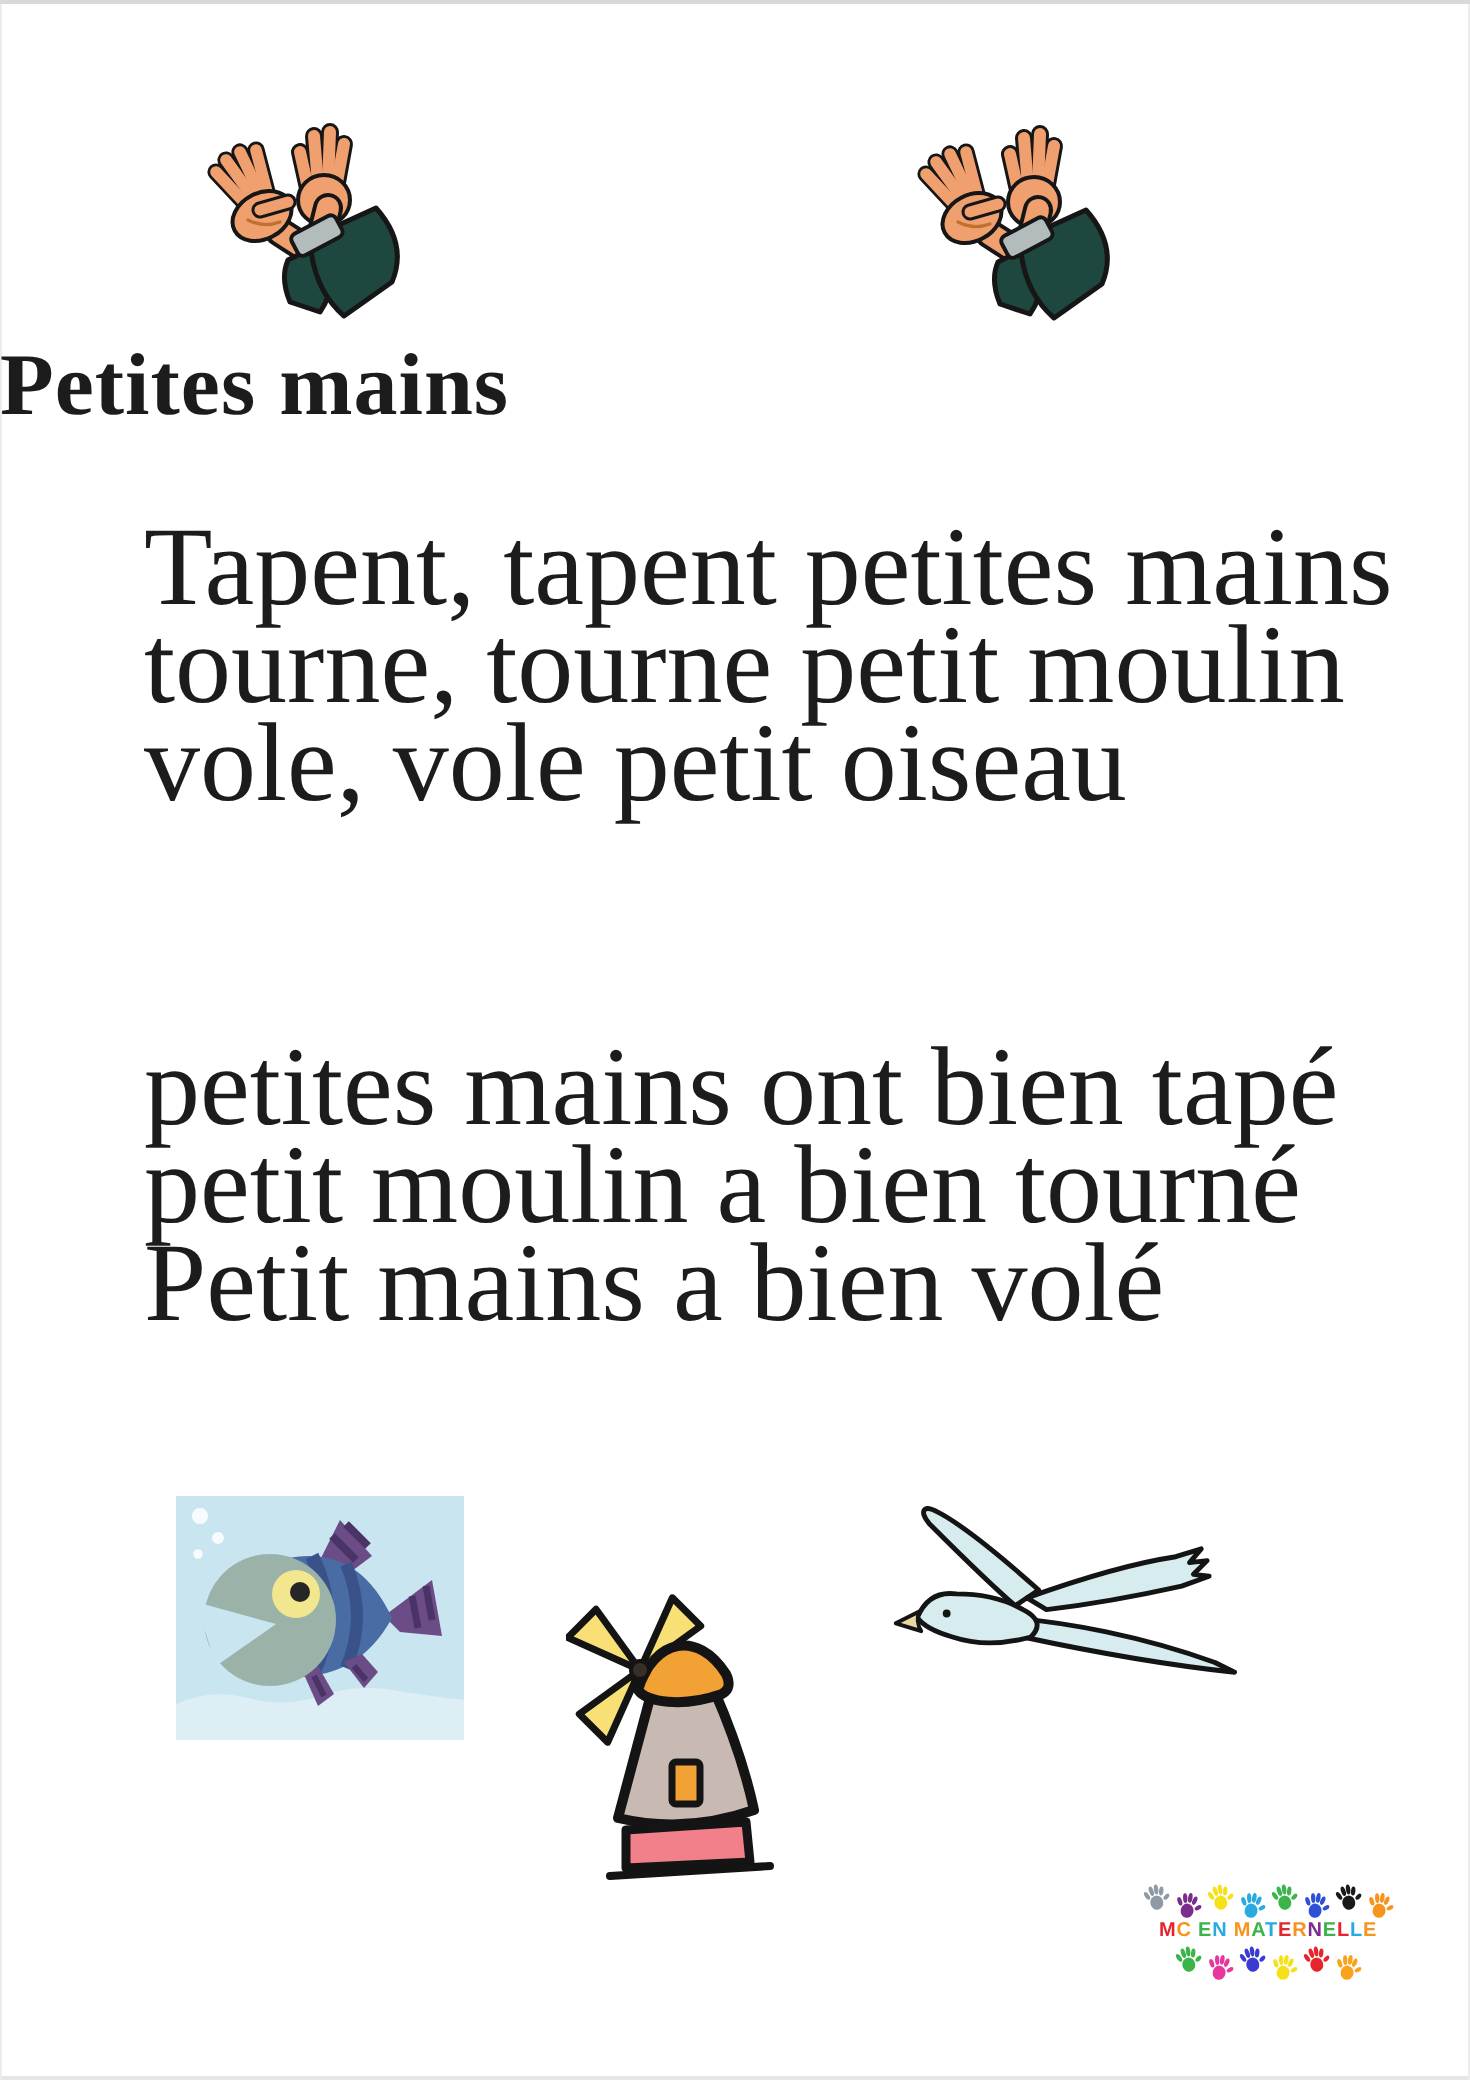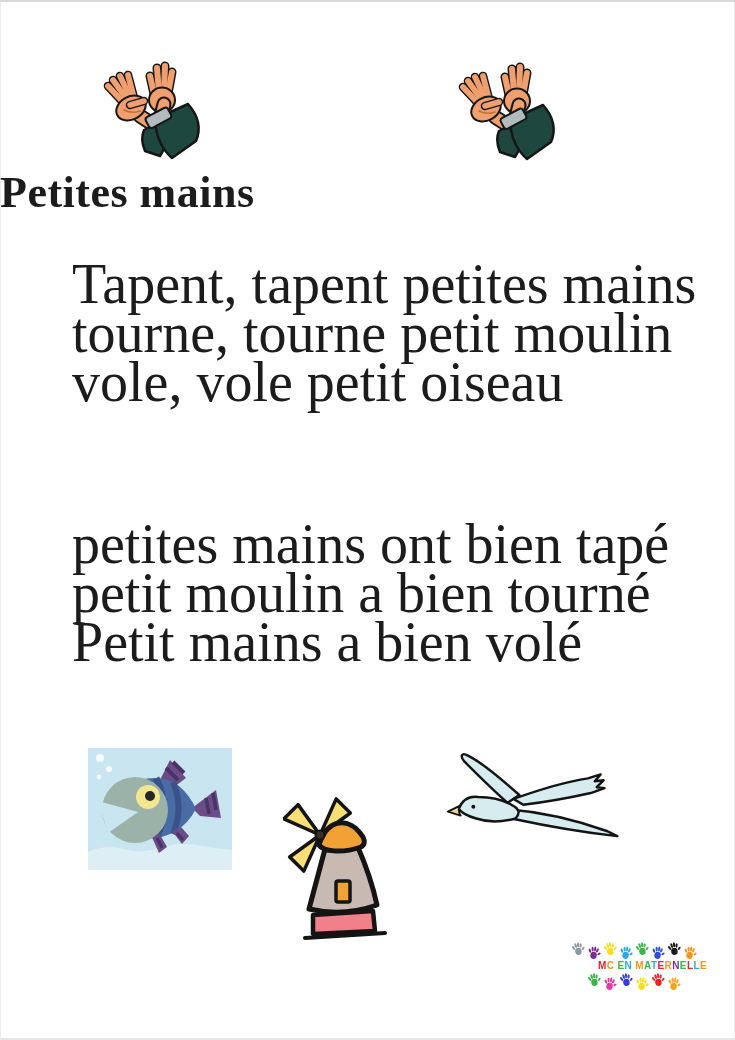--- a/index.html
+++ b/index.html
@@ -22,21 +22,21 @@
   .stanza-2{top:520px;}
   .fish-box{left:88px;top:748px;width:144px;height:122px;}
   .windmill{left:283px;top:793px;width:110px;height:150px;}
   .bird{left:445px;top:748px;width:182px;height:94px;}
   
   .logo{position:absolute;left:561px;top:942px;width:146px;text-align:center;}
   .logo-row{display:flex;justify-content:center;gap:2px;height:17px;}
   .hp{width:14px;height:15px;flex:0 0 auto;}
   .logo-row .hp:nth-child(odd){transform:translateY(-1px) rotate(-8deg);}
   .logo-row .hp:nth-child(even){transform:translateY(3px) rotate(9deg);}
-  .logo-text{font-family:"Liberation Sans",sans-serif;font-weight:bold;font-size:10px;letter-spacing:0.4px;white-space:pre;line-height:12px;margin:1px 0;text-align:right;}
+  .logo-text{font-family:"Liberation Sans",sans-serif;font-weight:bold;font-size:10px;letter-spacing:0.4px;white-space:pre;line-height:12px;margin:1px 0;}
   
   .f-skin{fill:var(--skin);}
   .f-sleeve{fill:var(--sleeve);}
   .f-cuff{fill:var(--cuff);}
   .f-fishbg{fill:var(--fish-bg);}
   .f-wave{fill:var(--fish-wave);}
   .f-bubble{fill:#f6fbfd;}
   .f-head{fill:var(--fish-head);}
   .f-body{fill:var(--fish-body);}
   .f-fin{fill:var(--fin);}

